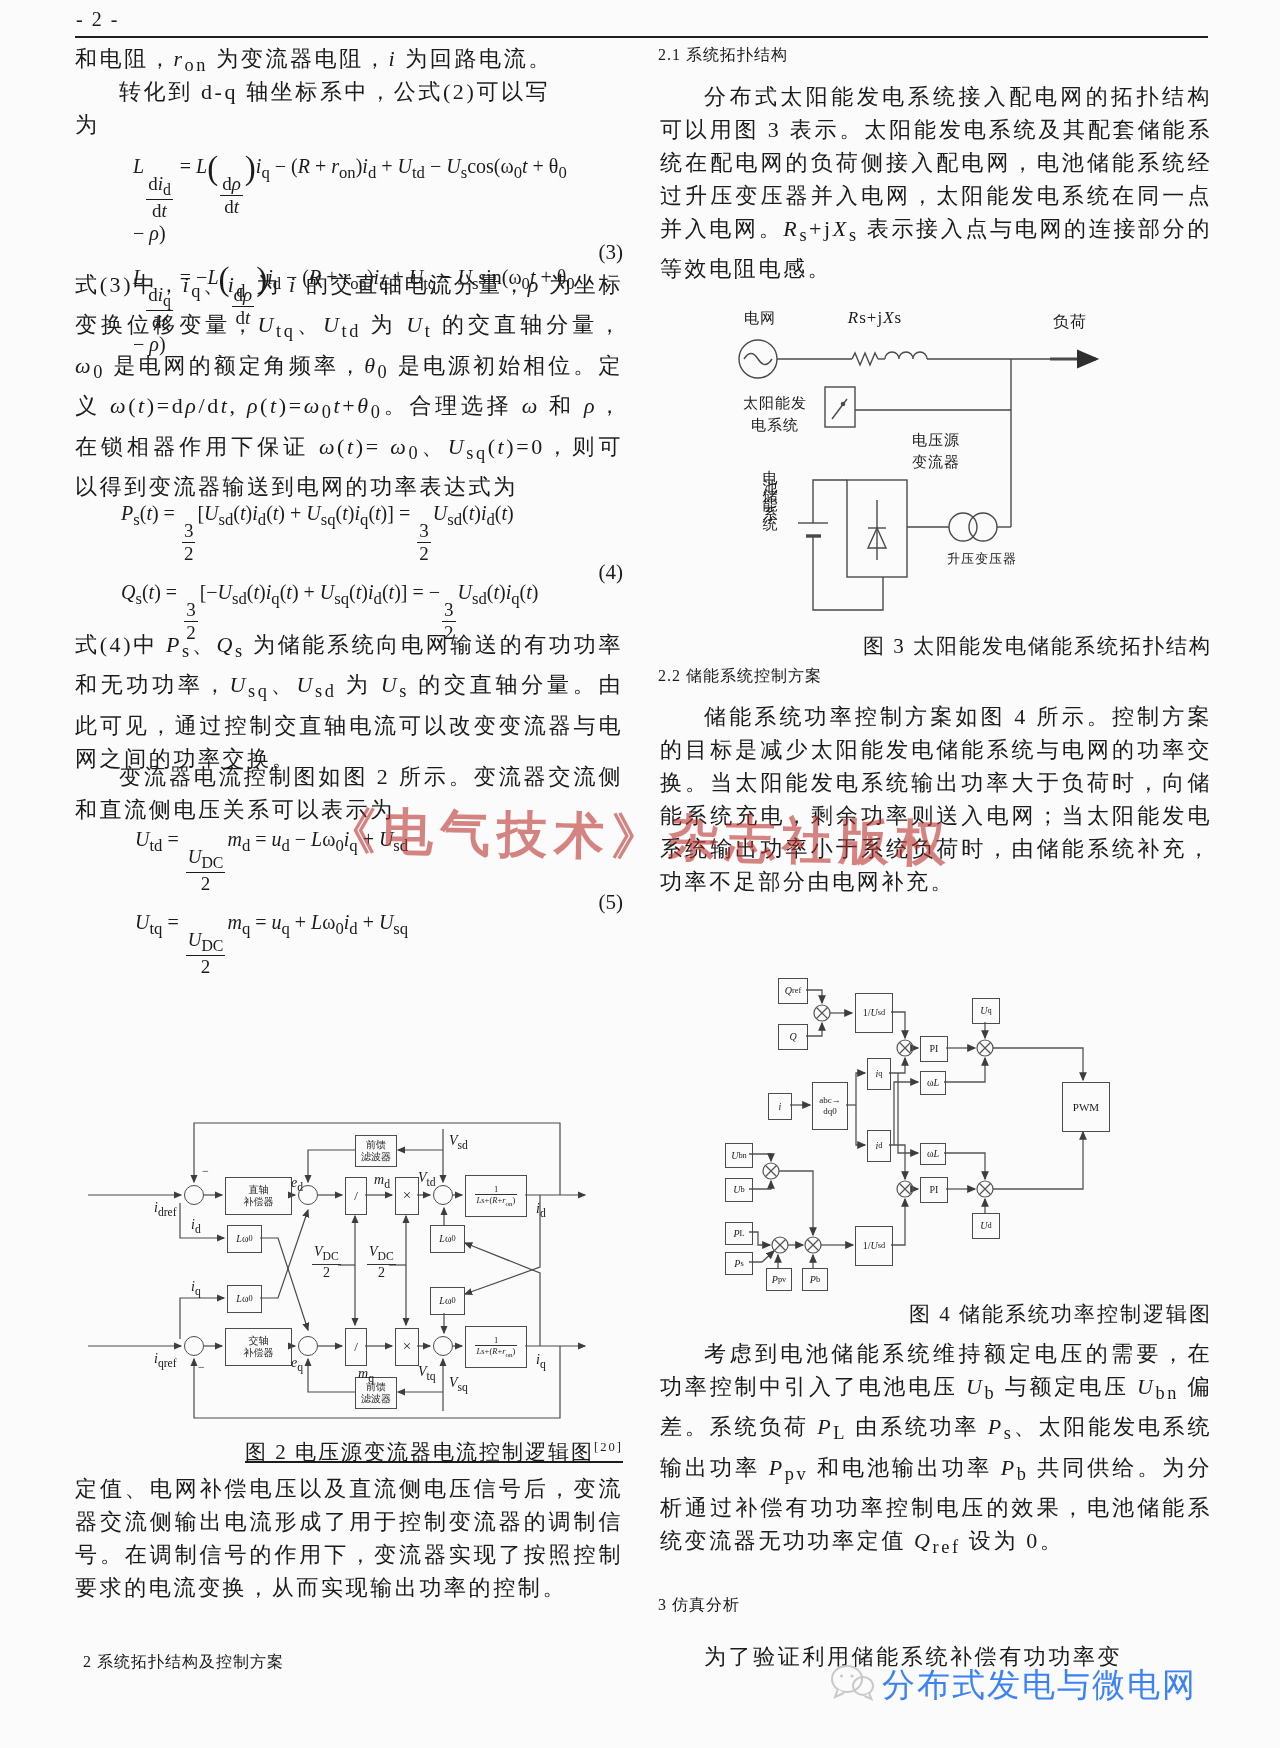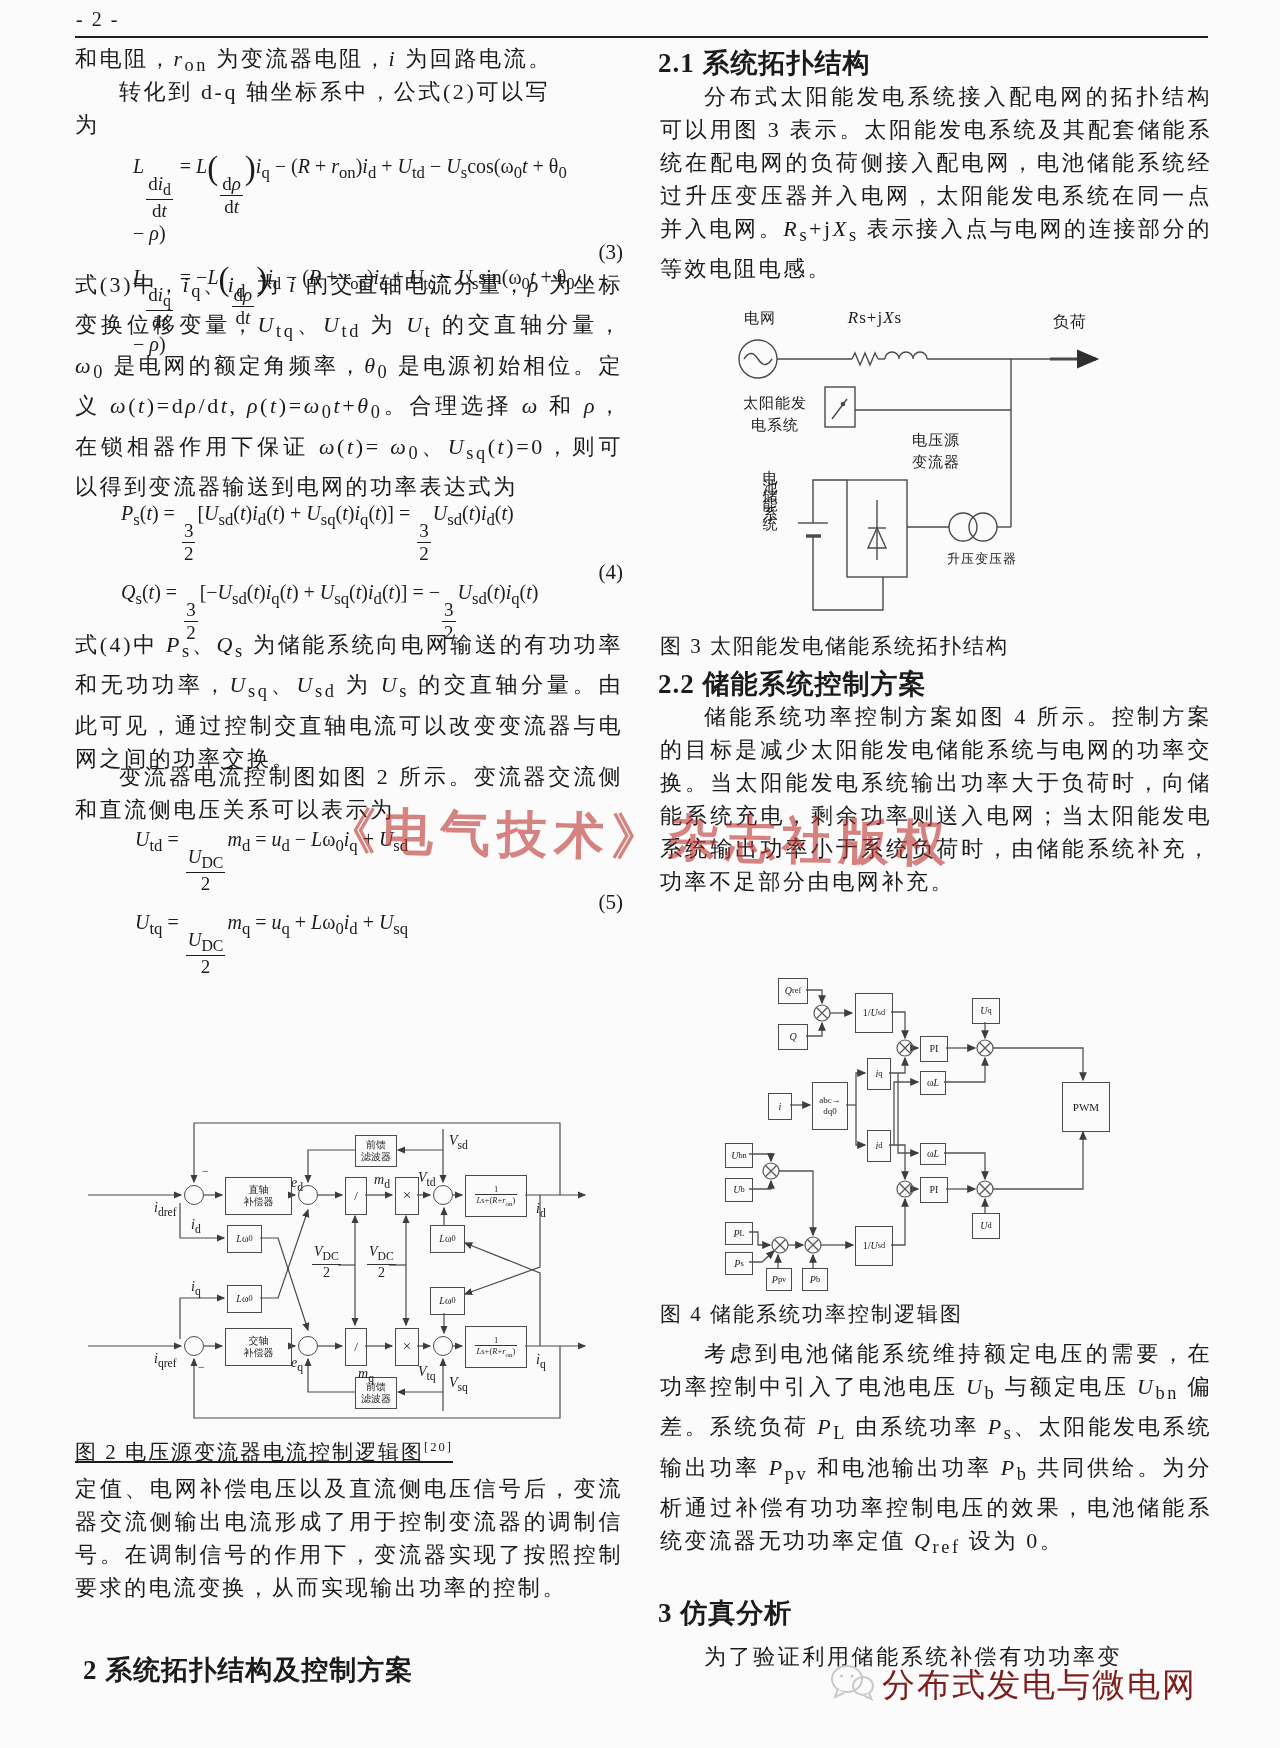--- a/index.html
+++ b/index.html
@@ -2,22 +2,22 @@
 <html><head>
 <meta charset="utf-8">
 <style>
   html,body{margin:0;padding:0;background:#f2f2f2;}
   .page{position:relative;width:1280px;height:1748px;background:#fbfbfb;
         font-family:"Liberation Serif","DejaVu Serif",serif;color:#1b1b1b;overflow:hidden;}
   .pagenum{position:absolute;left:76px;top:8px;font-size:20px;letter-spacing:2px;}
   .toprule{position:absolute;left:75px;top:36px;width:1133px;height:2px;background:#1f1f1f;}
   .para{position:absolute;font-size:22px;line-height:33px;letter-spacing:2.6px;text-align:justify;}
   .indent{text-indent:2em;}
-  .head{position:absolute;font-weight:bold;font-size:27px;letter-spacing:1px;white-space:nowrap;}
-  .cap{position:absolute;text-align:left;font-size:21px;letter-spacing:2px;}
+  .head{position:absolute;font-weight:normal;font-size:16px;letter-spacing:1px;white-space:nowrap;}
+  .cap{position:absolute;text-align:right;font-size:21px;letter-spacing:2px;}
   sup{font-size:0.6em;}
   
   .eq{position:absolute;display:flex;align-items:center;font-size:20px;letter-spacing:0;}
   .eq .lines{flex:1;display:flex;flex-direction:column;gap:16px;padding-left:58px;}
   .eq .num{width:44px;text-align:right;font-size:21px;}
   .fr{display:inline-flex;flex-direction:column;text-align:center;vertical-align:-0.85em;margin:0 2px;line-height:1.15;}
   .fr>span{display:block;padding:0 2px;font-size:0.95em;}
   .fr>span:first-child{border-bottom:1.3px solid #1b1b1b;text-align:right;}
   .bp{font-size:1.65em;font-weight:400;vertical-align:-0.18em;}
   
@@ -30,21 +30,21 @@
   .fr2{display:inline-flex;flex-direction:column;text-align:center;line-height:1.2;}
   .fr2>span{display:block;padding:0 2px;}
   .fr2>span:first-child{border-bottom:1px solid #333;}
   
   .f3l{position:absolute;font-size:15px;text-align:center;line-height:1.45;letter-spacing:1px;}
   .f3v{position:absolute;writing-mode:vertical-rl;font-size:15px;letter-spacing:9px;}
   
   .wm-red{position:absolute;left:326px;top:804px;font-size:50px;font-weight:bold;letter-spacing:7px;
           color:rgba(185,45,40,0.58);transform:rotate(1.2deg);white-space:nowrap;z-index:30;pointer-events:none;}
   .wm-gray{position:absolute;left:828px;top:1662px;display:flex;align-items:center;gap:6px;z-index:5;}
-  .wm-gray .t{font-family:"Liberation Sans","DejaVu Sans",sans-serif;font-size:33px;color:#7f1d1d;letter-spacing:2px;white-space:nowrap;}
+  .wm-gray .t{font-family:"Liberation Sans","DejaVu Sans",sans-serif;font-size:33px;color:#3b82f6;letter-spacing:2px;white-space:nowrap;}
 </style>
 </head>
 <body>
 
 <div class="page">
 
   <div class="pagenum">- 2 -</div>
   <div class="toprule"></div>
 
   <div class="para" style="left:75px;top:42px;width:548px;">和电阻，<i>r</i><sub>on</sub> 为变流器电阻，<i>i</i> 为回路电流。</div>

